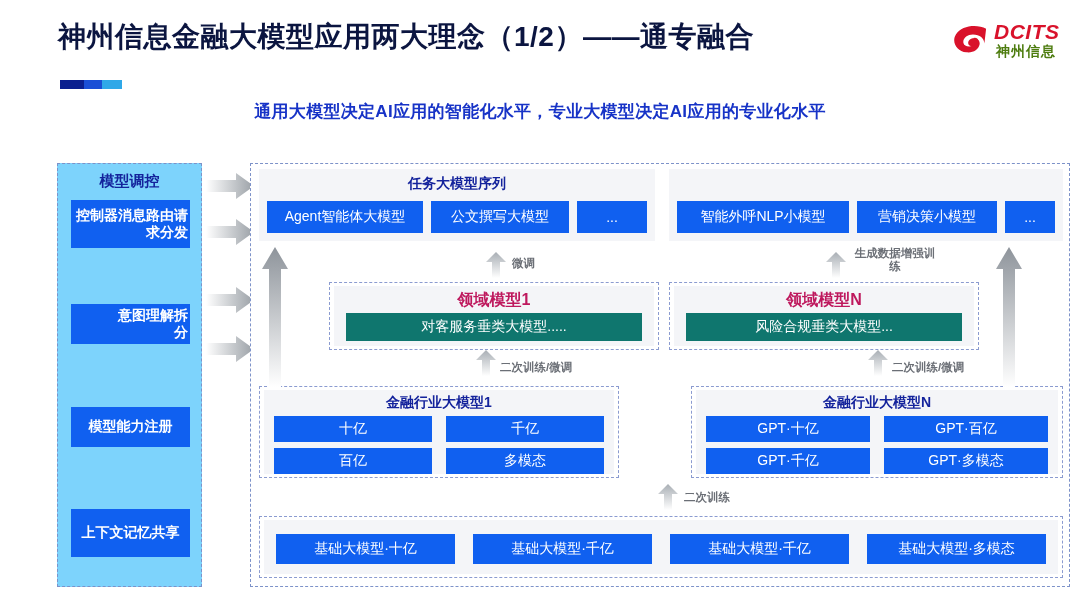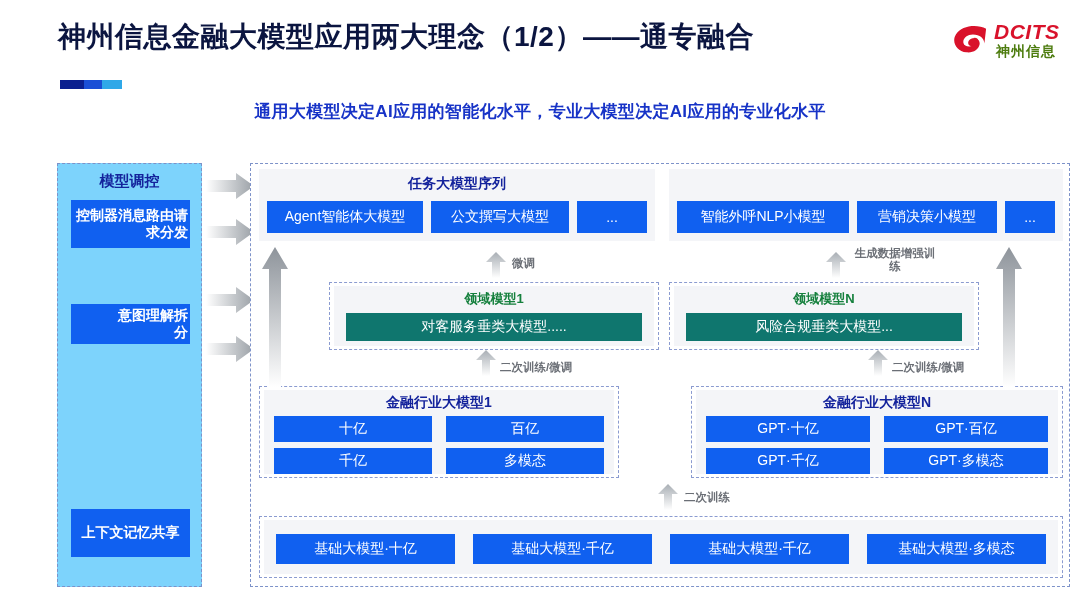--- a/index.html
+++ b/index.html
@@ -161,22 +161,22 @@
   .dom-left  { left: 78px;  width: 330px; }
   .dom-right { left: 418px; width: 310px; }
   .dom-inner {
     position: absolute;
     left: 4px; right: 4px; top: 3px; bottom: 3px;
     background: #f4f5f8;
   }
   .dom-title {
     position: absolute; left: 0; right: 0; top: 4px;
     text-align: center;
-    font-size: 13px; font-weight: bold;
-    color: #15803d;
+    font-size: 16px; font-weight: bold;
+    color: #be185d;
   }
   .dom-pill {
     position: absolute;
     left: 12px; right: 12px; top: 27px; height: 28px;
     background: #0f766e;
     color: #ffffff;
     font-size: 14px;
     display: flex; align-items: center; justify-content: center;
   }
 
@@ -288,20 +288,21 @@
     <div class="logo-text">DCITS</div>
     <div class="logo-sub">神州信息</div>
   </div>
 
   <div class="subtitle">通用大模型决定AI应用的智能化水平，专业大模型决定AI应用的专业化水平</div>
 
   <div class="ctrl-panel">
     <div class="ctrl-title">模型调控</div>
     <div class="ctrl-box cb0">控制器消息路由请求分发</div>
     <div class="ctrl-box cb1">意图理解拆分</div>
+    <div class="ctrl-box cb2">模型能力注册</div>
     <div class="ctrl-box cb3">上下文记忆共享</div>
   </div>
 
   <svg class="h-arrow ha0" viewBox="0 0 48 26">
     <defs>
         <linearGradient id="hg" x1="0" y1="0" x2="1" y2="0">
       <stop offset="0" stop-color="#ffffff"></stop>
           <stop offset="1" stop-color="#9aa0a6"></stop>
     </linearGradient>
       </defs>
@@ -343,22 +344,22 @@
         <div class="dom-title">领域模型N</div>
         <div class="dom-pill">风险合规垂类大模型...</div>
       </div>
     </div>
 
     <div class="ind-card ind-left">
       <div class="ind-inner">
         <div class="ind-title">金融行业大模型1</div>
         <div class="ind-grid">
           <div class="ind-cell">十亿</div>
+          <div class="ind-cell">千亿</div>
           <div class="ind-cell">百亿</div>
-          <div class="ind-cell">千亿</div>
           <div class="ind-cell">多模态</div>
         </div>
       </div>
     </div>
 
     <div class="ind-card ind-right">
       <div class="ind-inner">
         <div class="ind-title">金融行业大模型N</div>
         <div class="ind-grid">
           <div class="ind-cell">GPT·十亿</div>

